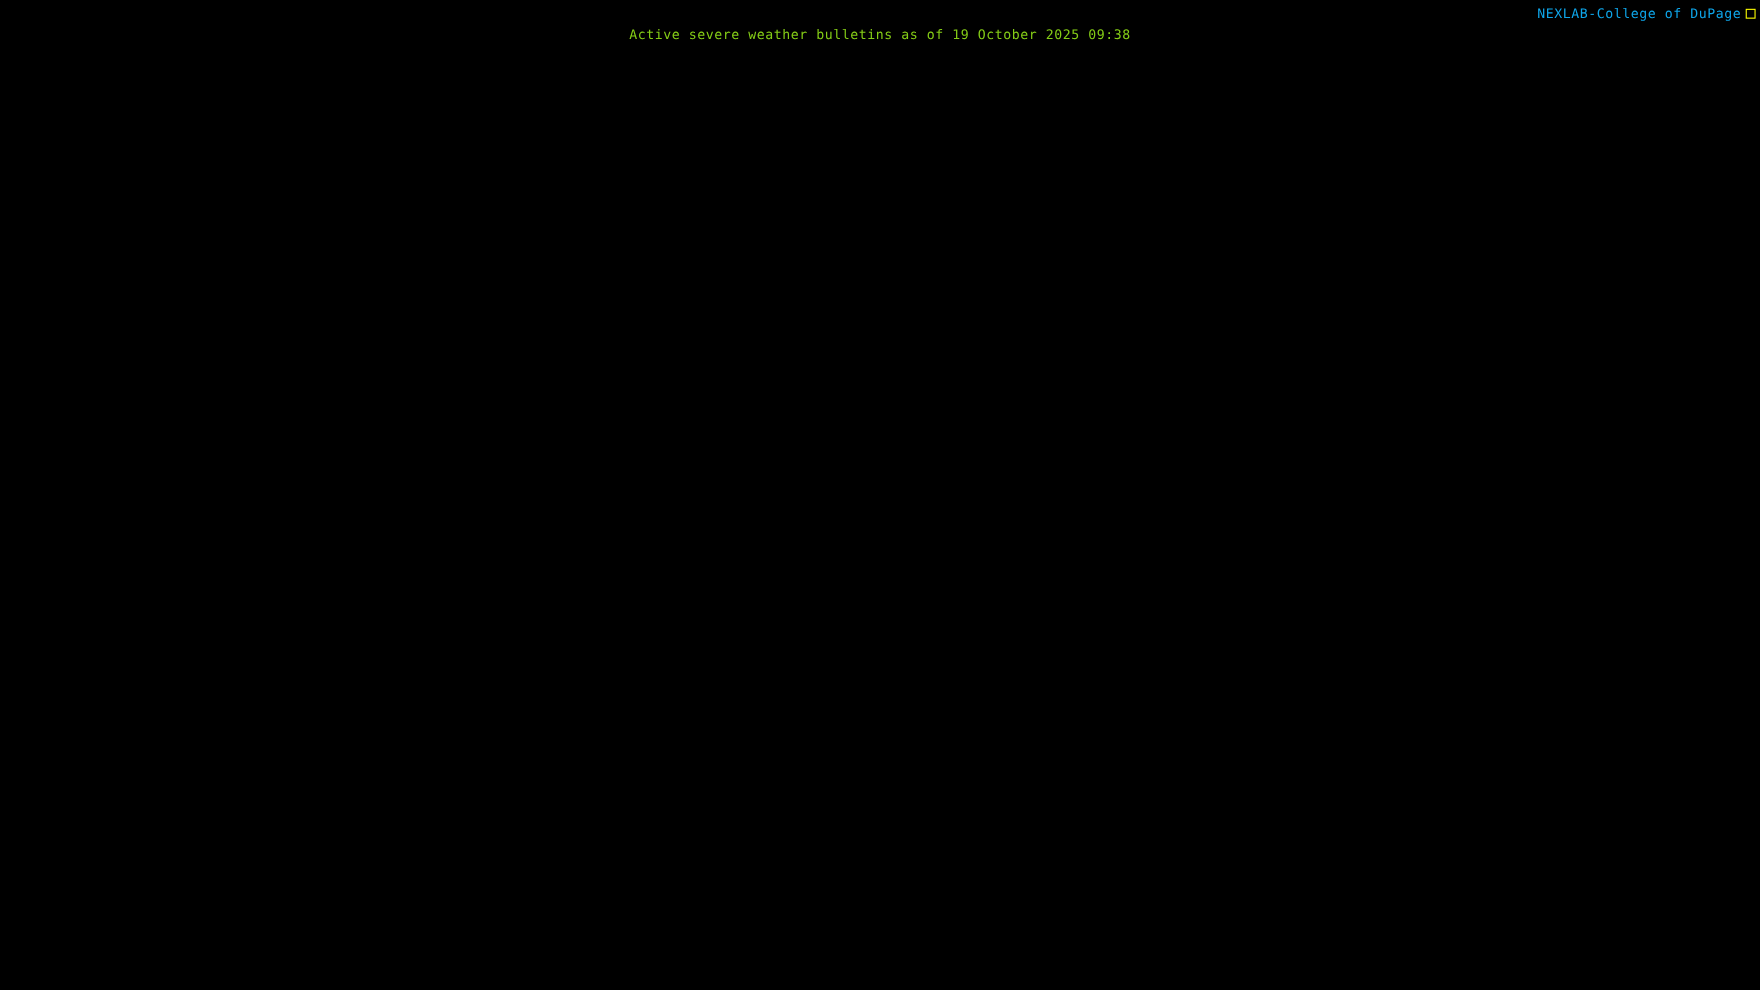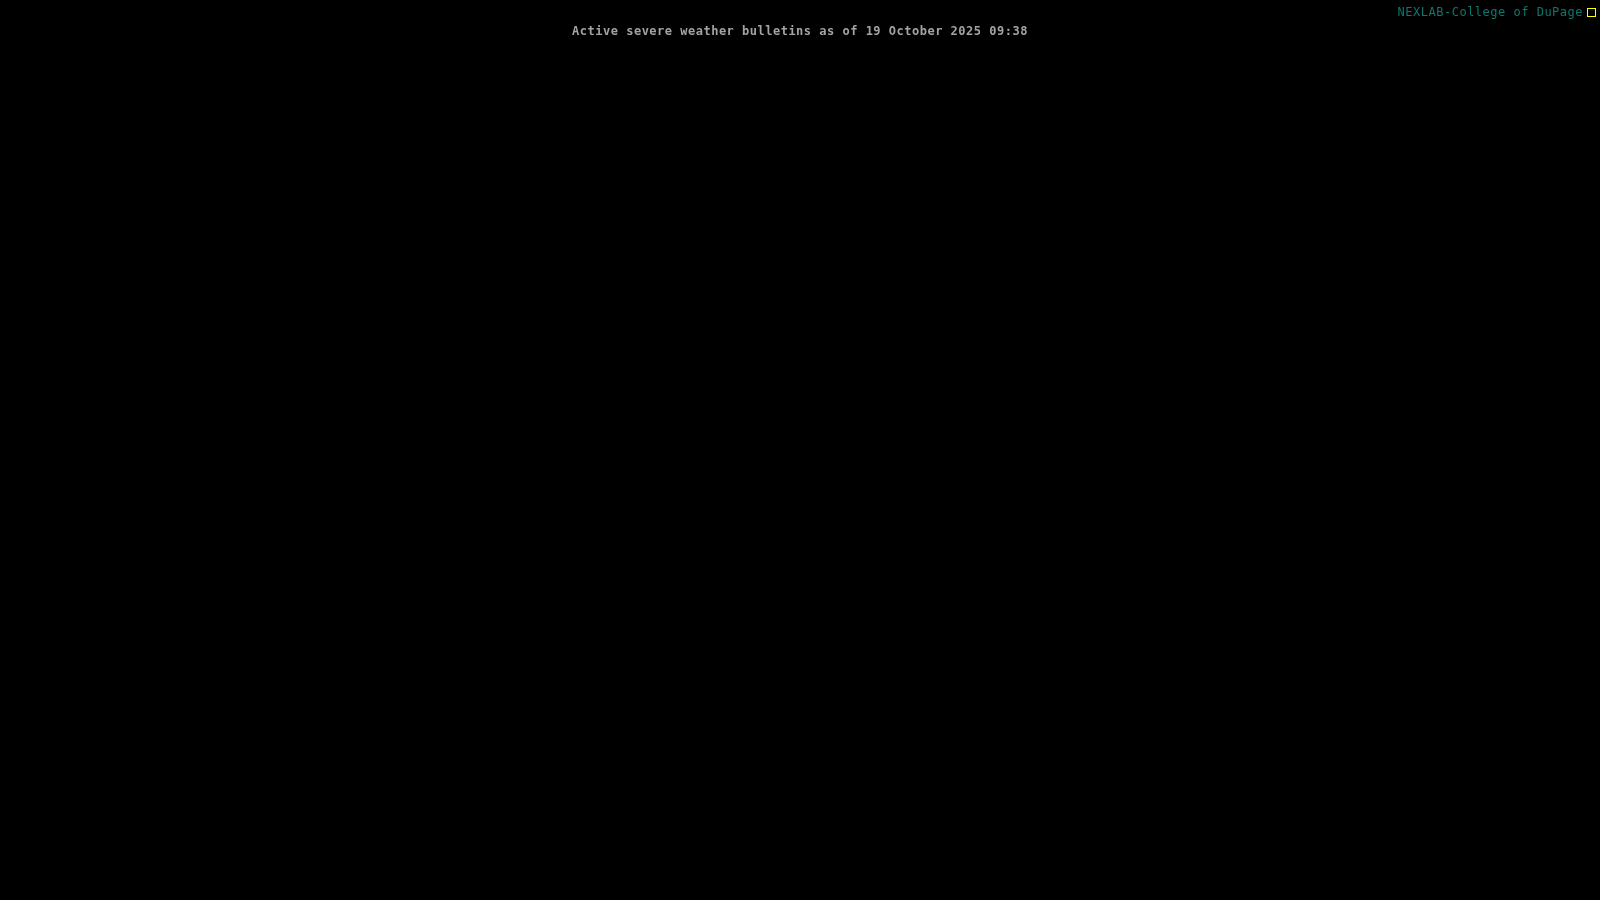--- a/index.html
+++ b/index.html
@@ -51,24 +51,24 @@
     top: 790px;
     width: 100%;
     height: 60px;
   }
 </style>
 </head>
 <body>
 
 <div class="map-canvas"></div>
 
-<div class="bulletin-title" style="color: #a3a3a3; font-weight: bold;">Active severe weather bulletins as of 19 October 2025 09:38</div>
+<div class="bulletin-title" style="color: #84cc16;">Active severe weather bulletins as of 19 October 2025 09:38</div>
 
 <div class="brand">
-  <span style="color: #0f766e;">NEXLAB-College of DuPage</span>
+  <span style="color: #0ea5e9;">NEXLAB-College of DuPage</span>
   <span class="brand-icon" style="border-color: rgb(255, 255, 0);"></span>
 </div>
 
 <div class="legend">
 
   
 
   
 
   

